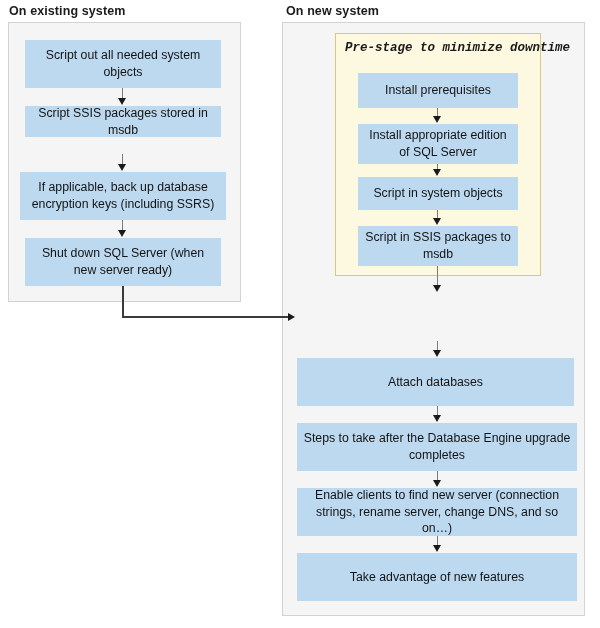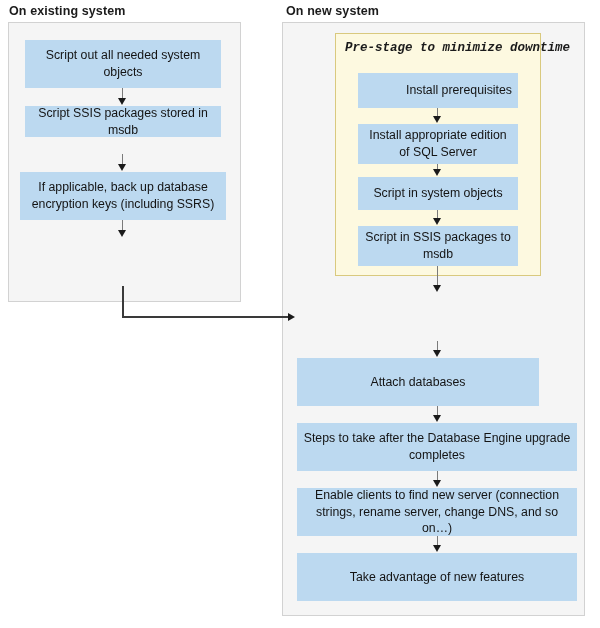--- a/index.html
+++ b/index.html
@@ -72,28 +72,28 @@
   }
   .node span{display:block;}
 
   
   #n-script-objects{left:25px;top:40px;width:196px;height:48px;}
   #n-script-ssis{left:25px;top:106px;width:196px;height:31px;}
   #n-backup-keys{left:20px;top:172px;width:206px;height:48px;}
   #n-shutdown{left:25px;top:238px;width:196px;height:48px;}
 
   
-  #n-install-prereq{left:358px;top:73px;width:160px;height:35px;justify-content:flex-end;}
+  #n-install-prereq{left:358px;top:73px;width:160px;height:35px;}
   #n-install-edition{left:358px;top:124px;width:160px;height:40px;}
   #n-script-in-objects{left:358px;top:177px;width:160px;height:33px;}
   #n-script-in-ssis{left:358px;top:226px;width:160px;height:40px;}
 
   
   #n-present-lun{left:297px;top:293px;width:280px;height:48px;}
-  #n-attach-db{left:297px;top:358px;width:242px;height:48px;}
+  #n-attach-db{left:297px;top:358px;width:277px;height:48px;}
   #n-steps-after{left:297px;top:423px;width:280px;height:48px;}
   #n-enable-clients{left:297px;top:488px;width:280px;height:48px;}
   #n-take-advantage{left:297px;top:553px;width:280px;height:48px;}
 
   
   .conn{position:absolute;background:#7a7a7a;}
   .vline{width:1.4px;}
   .hline{height:1.4px;}
   .arrowhead{
     position:absolute;
@@ -160,20 +160,23 @@
 
   <div class="node" id="n-script-objects">
       <span>Script out all needed system objects</span>
     </div>
   <div class="node" id="n-script-ssis">
       <span>Script SSIS packages stored in msdb</span>
     </div>
   <div class="node" id="n-backup-keys">
       <span>If applicable, back up database encryption keys (including SSRS)</span>
     </div>
+  <div class="node" id="n-shutdown">
+      <span>Shut down SQL Server (when new server ready)</span>
+    </div>
 
   <div class="node" id="n-install-prereq">
       <span>Install prerequisites</span>
     </div>
   <div class="node" id="n-install-edition">
       <span>Install appropriate edition of SQL Server</span>
     </div>
   <div class="node" id="n-script-in-objects">
       <span>Script in system objects</span>
     </div>

